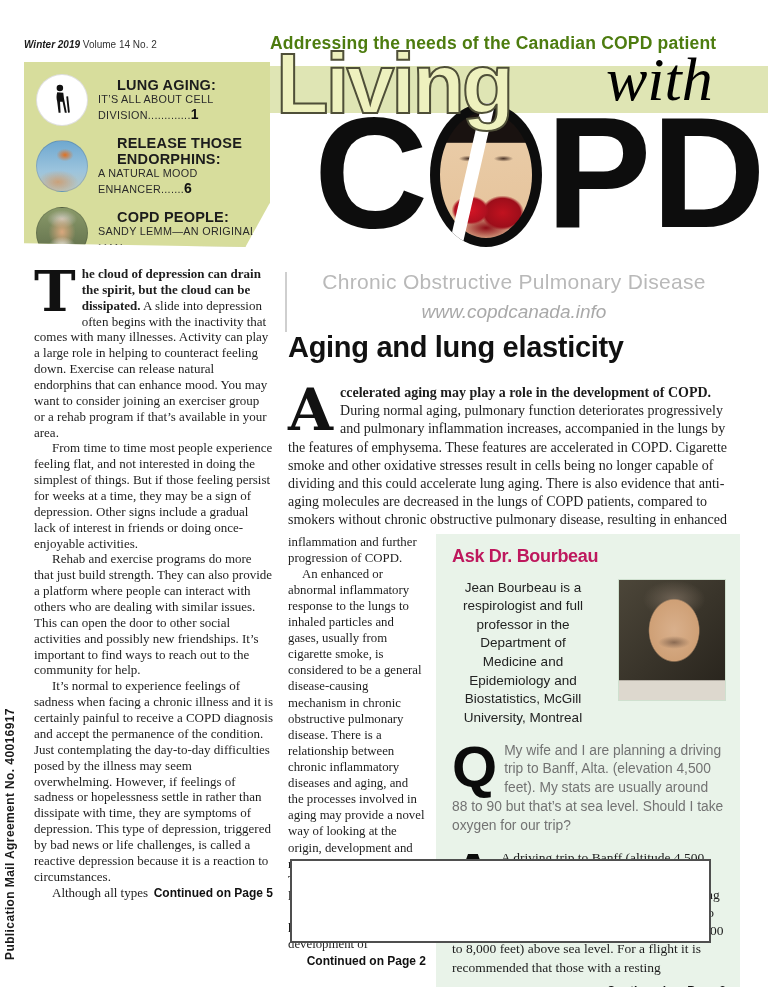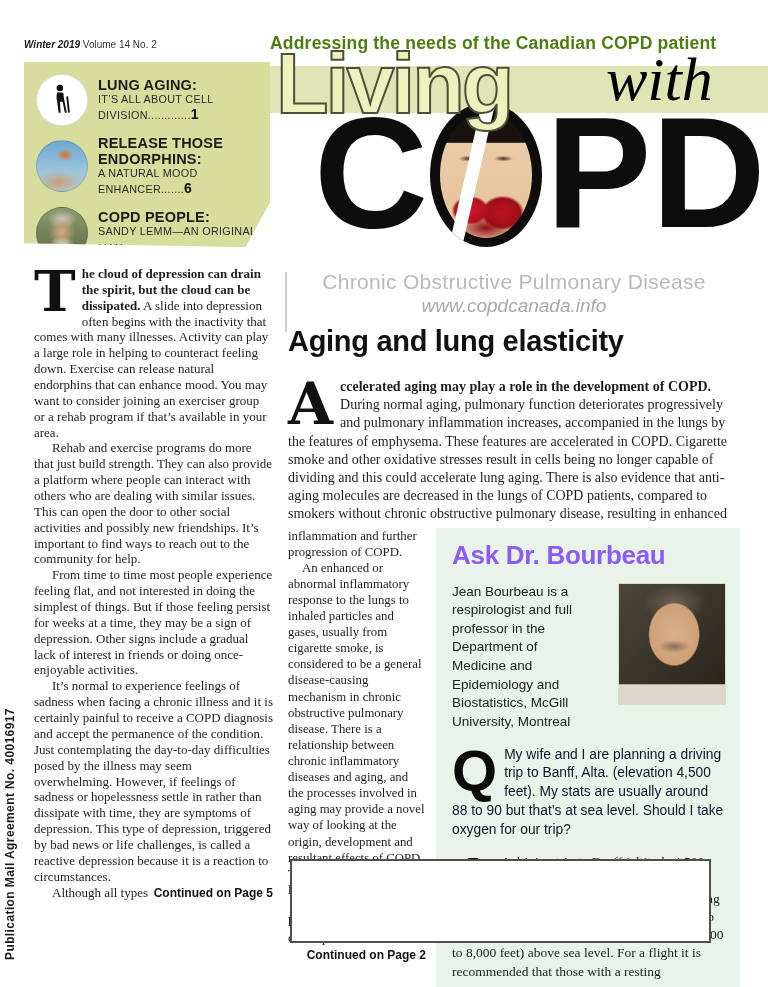--- a/index.html
+++ b/index.html
@@ -75,21 +75,21 @@
       linear-gradient(to bottom, #6fa8d0 0%, #9cc4dd 60%, #b8c8c4 100%);
   }
   .icon-oldman {
     background:
       radial-gradient(ellipse 16px 11px at 50% 76%, #eae6dc 0%, rgba(234,230,220,0) 85%),
       radial-gradient(ellipse 17px 20px at 50% 48%, #d9a87e 0%, rgba(217,168,126,0) 80%),
       radial-gradient(ellipse 20px 12px at 50% 22%, #cfcabf 0%, rgba(207,202,191,0) 75%),
       linear-gradient(to bottom, #8a9a6a, #5d6b48);
   }
   .toc-text { flex:1; }
-  .toc-title { font-size:14.5px; font-weight:bold; color:#1c1c1c; letter-spacing:0.2px; }
+  .toc-title { font-size:14.5px; font-weight:bold; color:#1c1c1c; letter-spacing:0.2px;margin-left:19px; }
   .toc-sub { font-size:10.8px; color:#2a2a2a; letter-spacing:0.3px; line-height:1.25; }
   .toc-page { font-size:14px; font-weight:bold; color:#111; }
   
   .pub-mail {
     position:absolute; left:3px; top:575px; height:385px;
     writing-mode:vertical-rl; transform:rotate(180deg);
     font-size:12px; font-weight:bold; color:#1a1a1a; letter-spacing:0.4px;
     white-space:nowrap;
   }
   
@@ -109,55 +109,55 @@
   .contin-row { display:flex; justify-content:space-between; align-items:baseline; }
   .contin-row .last-words { font-family:"Liberation Serif", serif; text-indent:18px; }
   .continued { font-family:"Liberation Sans", sans-serif; font-size:12px; font-weight:bold; color:#111; }
   
   .right-sec { position:absolute; left:288px; top:270px; width:452px; }
   .kicker-wrap { position:relative; }
   .kicker-wrap::before {
     content:""; position:absolute; left:-3px; top:2px; width:2px; height:60px; background:#cfcfcf;
   }
   .kicker { text-align:center; font-size:21px; color:#b9b9b9; letter-spacing:0.3px; }
-  .website { text-align:center; font-size:19px; font-style:italic; color:#a9a9a9; margin-top:1px; }
+  .website { text-align:center; font-size:19px; font-style:italic; color:#a9a9a9; margin-top:7px; }
   .headline { font-size:29px; font-weight:bold; color:#111; letter-spacing:-0.3px; margin:8px 0 20px 0; }
   .intro { font-family:"Liberation Serif", serif; font-size:14px; line-height:1.3; color:#1d1d1d; }
   .dropcap-a {
     float:left; font-family:"DejaVu Serif", serif; font-weight:bold;
     font-size:58px; line-height:0.78; padding:4px 7px 0 0; color:#111;
   }
   .two-col { display:flex; margin-top:4px; }
   .narrow-col {
     width:138px; flex:none; margin-right:10px;
     font-family:"Liberation Serif", serif; font-size:12.8px; line-height:1.26; color:#1d1d1d;
   }
   .narrow-col p.indent { text-indent:14px; }
   .narrow-col .continued { display:block; text-align:right; margin-top:2px; }
   
   .ask-box { flex:1; background:#e9f3e9; padding:12px 14px 10px 16px; }
-  .ask-title { font-size:26px; font-weight:bold; color:#8b5cf6; letter-spacing:-0.3px; }
+  .ask-title { font-size:18px; font-weight:bold; color:#be185d; letter-spacing:-0.3px; }
   .bio-row { display:flex; margin-top:12px; }
-  .bio-text { flex:1; font-size:13.5px; line-height:1.38; color:#222; padding-right:24px; }
+  .bio-text { flex:1; font-size:13.5px; line-height:1.38; color:#222; padding-right:24px;text-align:center; }
   .doctor-photo {
     width:108px; height:122px; flex:none;
     background:
       radial-gradient(ellipse 20px 8px at 52% 52%, #8a6a52 0%, rgba(138,106,82,0) 80%),
       radial-gradient(ellipse 34px 42px at 52% 42%, #d9b08c 0%, #cfa076 72%, rgba(207,160,118,0) 76%),
       radial-gradient(ellipse 40px 24px at 52% 16%, #6e6254 0%, rgba(110,98,84,0) 78%),
       linear-gradient(to top, #ddd8ce 0%, #ddd8ce 16%, rgba(221,216,206,0) 17%),
       linear-gradient(135deg, #4c4639, #26221b);
     border:1px solid #cfe0cf;
   }
   .qa-block { margin-top:13px; }
   .dropcap-q, .dropcap-ans {
     float:left; font-size:58px; font-weight:bold; line-height:0.78;
     padding:3px 7px 0 0; color:#0b0b0b; font-family:"Liberation Sans", sans-serif;
   }
-  .q-text { font-size:13.8px; line-height:1.3; color:#0f172a; }
+  .q-text { font-size:13.8px; line-height:1.3; color:#737373; }
   .a-text { font-family:"Liberation Serif", serif; font-size:13.5px; line-height:1.28; color:#1d1d1d; }
   .ask-continued { text-align:right; font-size:12px; font-weight:bold; margin-top:8px; }
   
   .bottom-box {
     position:absolute; left:290px; top:859px; width:421px; height:84px;
     border:2px solid #4f4f4f; background:#fff;
   }
 </style>
 </head>
 <body>
@@ -208,22 +208,22 @@
       <div class="toc-sub"><span>SANDY LEMM—AN ORIGINAL AD MAN.................................................</span><span class="toc-page">7</span></div>
     </div>
   </div>
 </div>
 
 <div class="pub-mail">Publication Mail Agreement No. 40016917</div>
 
 <div class="left-col">
   <div class="serif-body">
     <p><span class="dropcap-t">T</span><span class="lead-bold">he cloud of depression can drain the spirit, but the cloud can be dissipated.</span><span> A slide into depression often begins with the inactivity that comes with many illnesses. Activity can play a large role in helping to counteract feeling down. Exercise can release natural endorphins that can enhance mood. You may want to consider joining an exerciser group or a rehab program if that’s available in your area.</span></p>
+    <p class="indent">From time to time most people experience feeling flat, and not interested in doing the simplest of things. But if those feeling persist for weeks at a time, they may be a sign of depression. Other signs include a gradual lack of interest in friends or doing once-enjoyable activities.</p>
     <p class="indent">Rehab and exercise programs do more that just build strength. They can also provide a platform where people can interact with others who are dealing with similar issues. This can open the door to other social activities and possibly new friendships. It’s important to find ways to reach out to the community for help.</p>
-    <p class="indent">From time to time most people experience feeling flat, and not interested in doing the simplest of things. But if those feeling persist for weeks at a time, they may be a sign of depression. Other signs include a gradual lack of interest in friends or doing once-enjoyable activities.</p>
     <p class="indent">It’s normal to experience feelings of sadness when facing a chronic illness and it is certainly painful to receive a COPD diagnosis and accept the permanence of the condition. Just contemplating the day-to-day difficulties posed by the illness may seem overwhelming. However, if feelings of sadness or hopelessness settle in rather than dissipate with time, they are symptoms of depression. This type of depression, triggered by bad news or life challenges, is called a reactive depression because it is a reaction to circumstances.</p>
     <div class="contin-row">
       <span class="last-words">Although all types</span>
       <span class="continued">Continued on Page 5</span>
     </div>
   </div>
 </div>
 
 <div class="right-sec">
   <div class="kicker-wrap">

